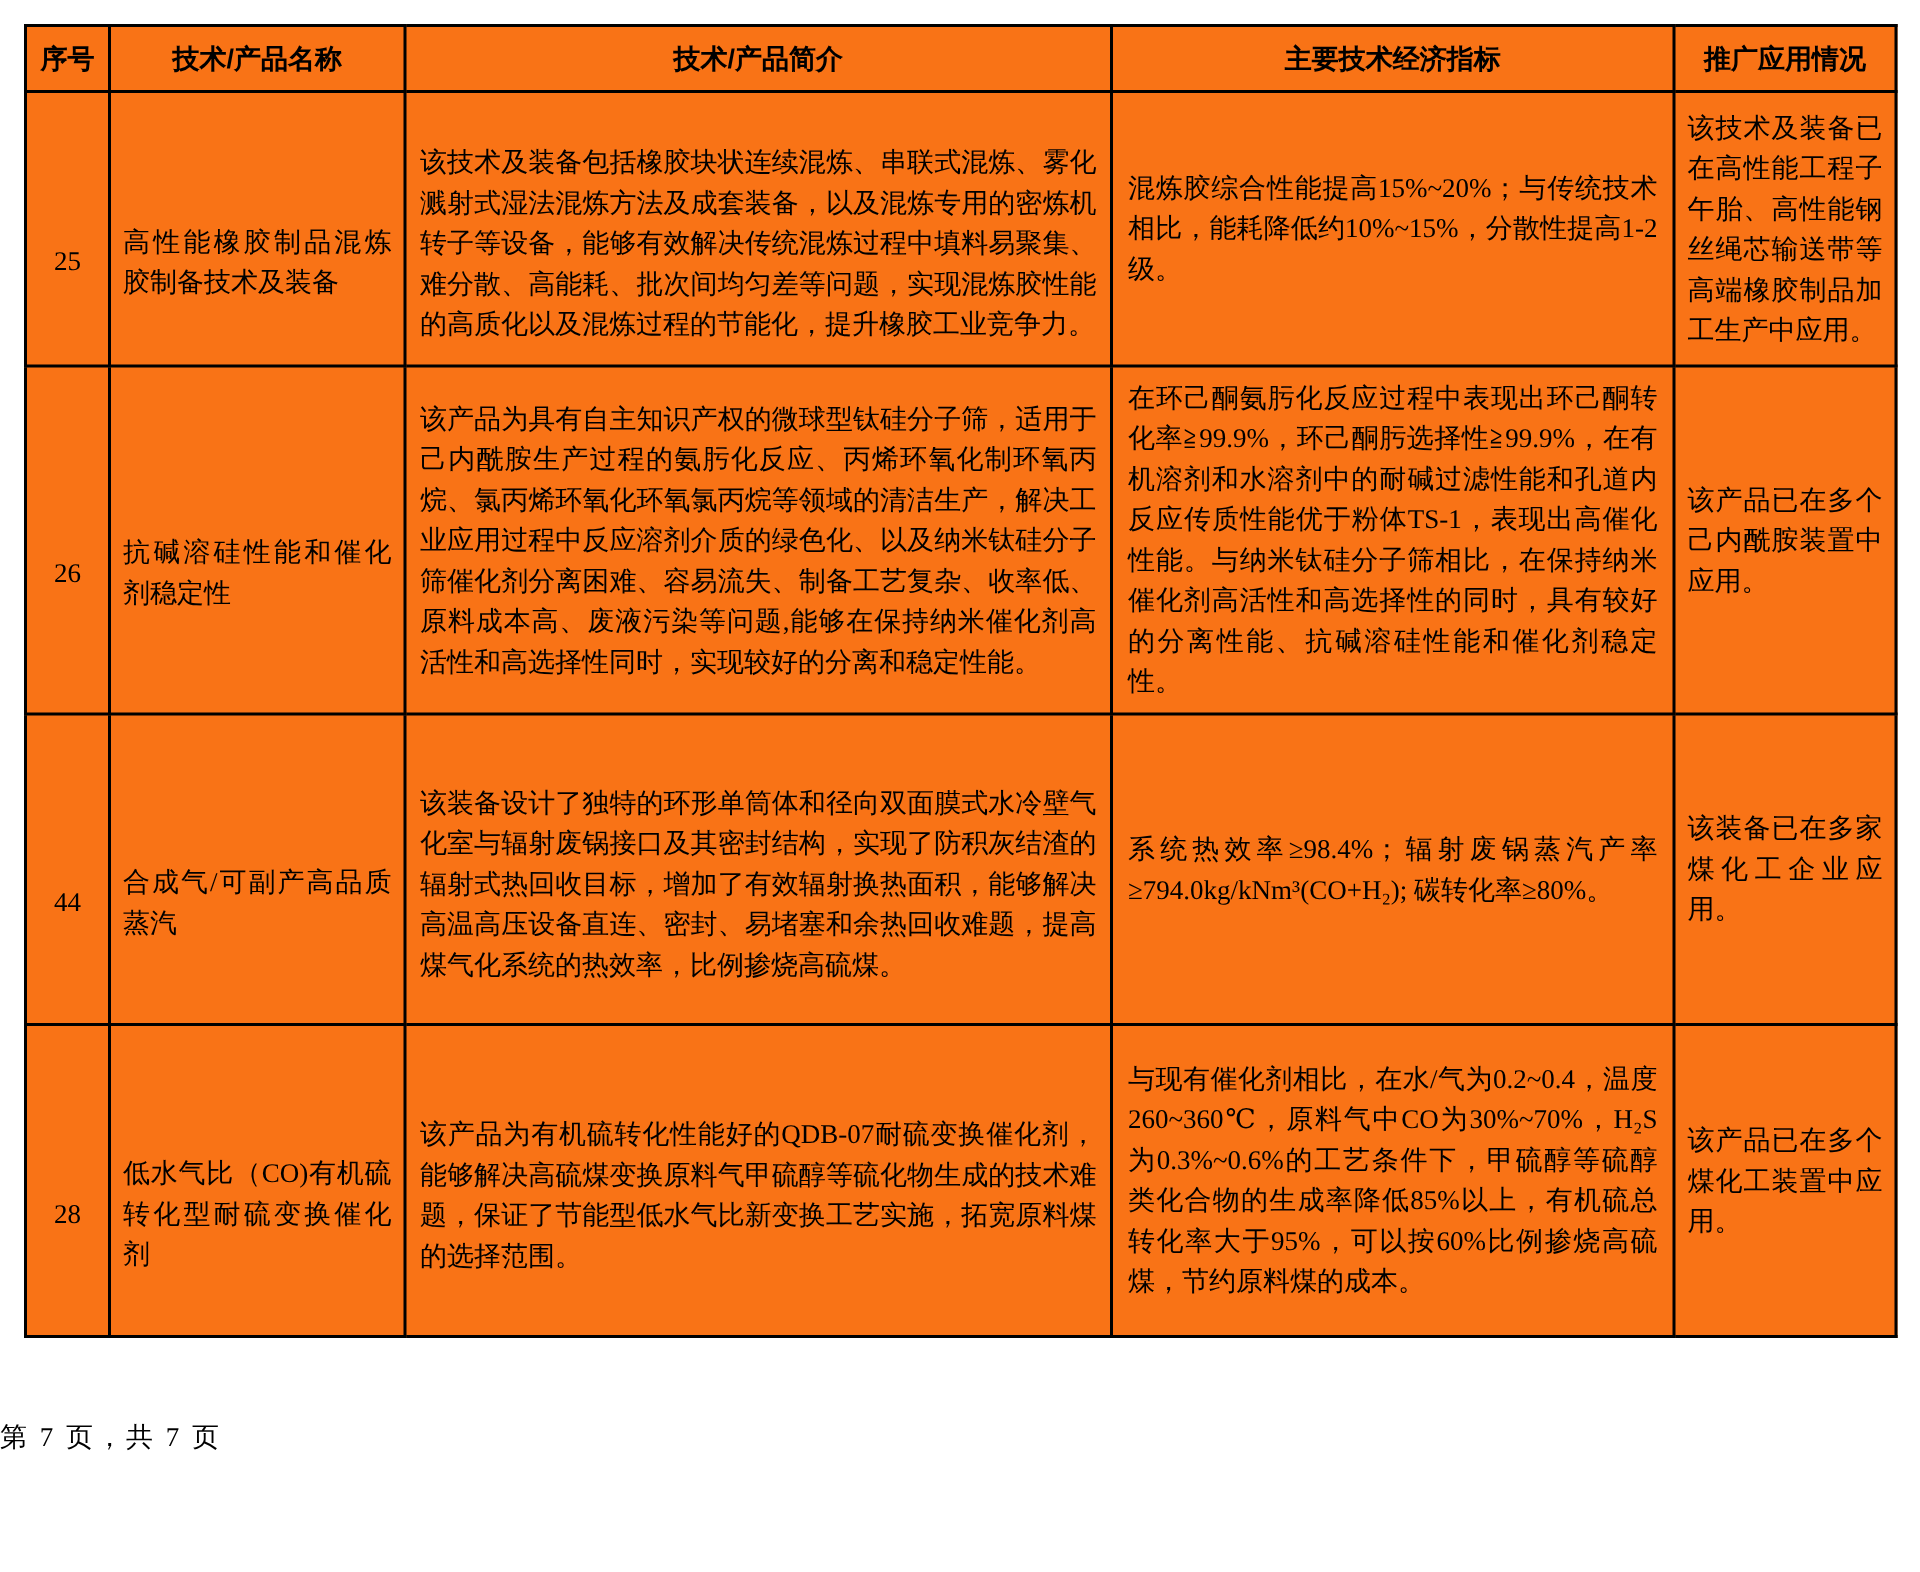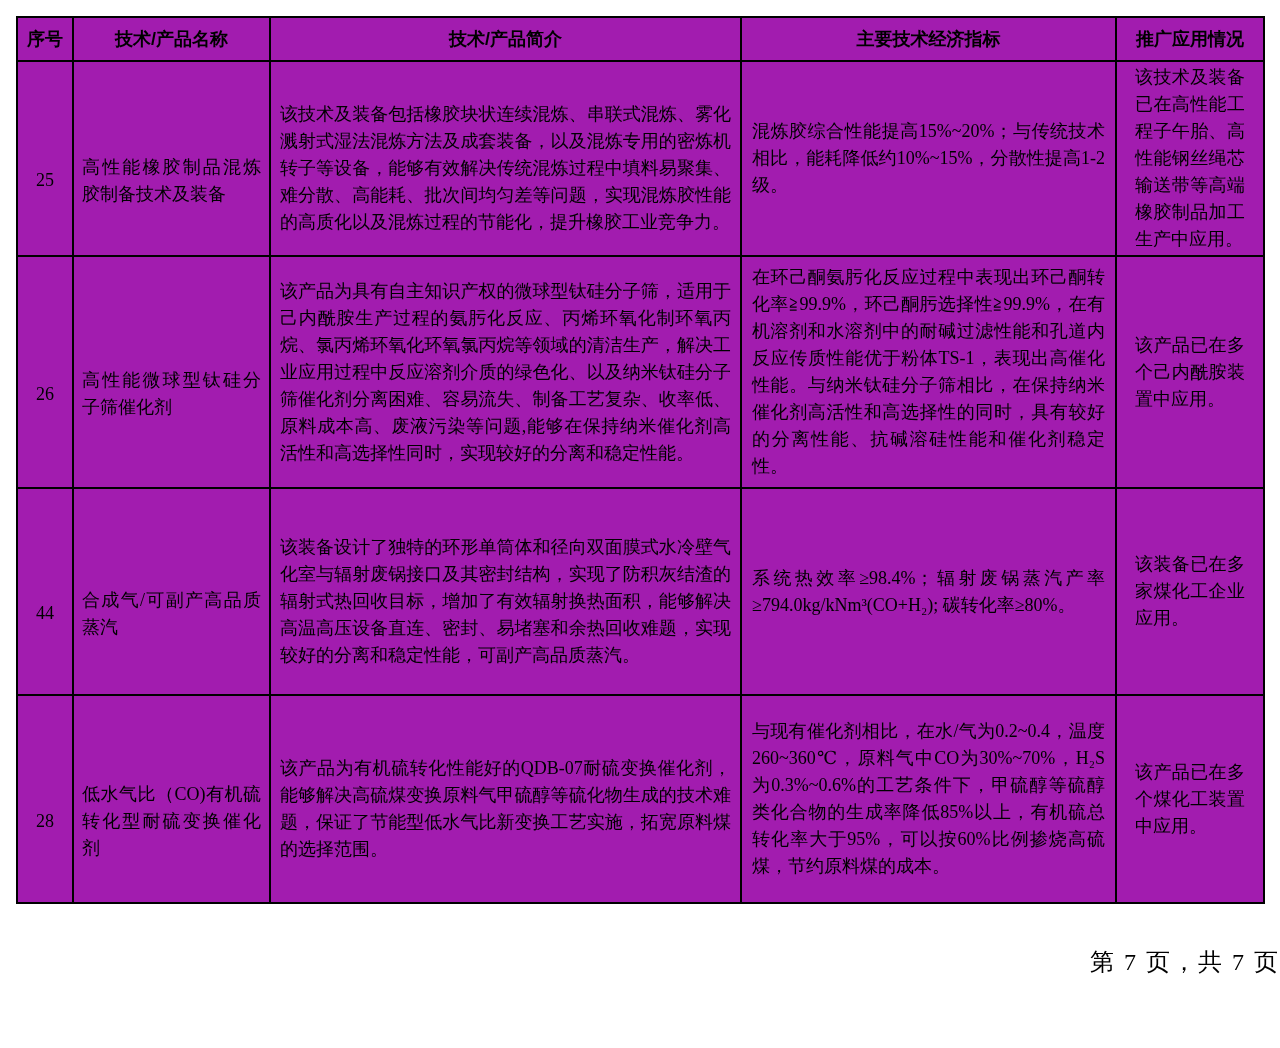--- a/index.html
+++ b/index.html
@@ -4,21 +4,21 @@
 <style>
   html,body{margin:0;padding:0;}
   body{
     width:1280px;height:1048px;position:relative;
     background:#ffffff;color:#000;
     font-family:"Liberation Serif","DejaVu Serif",serif;
   }
   table.doc-table{
     position:absolute;left:16px;top:16px;
     width:1247px;table-layout:fixed;
-    border-collapse:collapse;background:#a21caf;
+    border-collapse:collapse;background:#f97316;
   }
   .doc-table th,.doc-table td{
     border:2px solid #000;
     overflow:hidden;
   }
   .doc-table th{
     font-family:"Liberation Sans","DejaVu Sans",sans-serif;
     font-weight:bold;font-size:18px;
     text-align:center;vertical-align:middle;
     padding:2px 4px;
@@ -29,27 +29,27 @@
   }
   tr.hdr{height:44px;}
   tr.r25{height:183px;}
   tr.r26{height:232px;}
   tr.r27{height:207px;}
   tr.r28{height:208px;}
   td.cell-no{text-align:center;padding:0 2px;}
   td.cell-name{ text-align:justify;padding:19px 8px;}
   td.cell-intro{text-align:justify;padding:2px 9px;}
   td.cell-ind{  text-align:justify;padding:2px 10px;}
-  td.cell-app{  text-align:justify;padding:2px 18px;border-radius:27px;}
+  td.cell-app{  text-align:justify;padding:2px 8px;border-radius:27px;}
   
   .shift-lg{transform:translateY(22px);}
   .shift-sm{transform:translateY(10px);}
   .page-footer{
     position:absolute;left:0;top:946px;width:100%;
-    text-align:right;font-size:24px;letter-spacing:2px;
+    text-align:left;font-size:18px;letter-spacing:2px;
   }
 </style>
 </head>
 <body>
 
 <table class="doc-table">
   <colgroup>
     <col style="width:56px">
     <col style="width:197px">
     <col style="width:471px">
@@ -81,42 +81,42 @@
     <td class="cell-app">
           <div>该技术及装备已在高性能工程子午胎、高性能钢丝绳芯输送带等高端橡胶制品加工生产中应用。</div>
         </td>
   </tr>
 
   <tr class="r26">
     <td class="cell-no">
           <div class="shift-lg">26</div>
         </td>
     <td class="cell-name">
-          <div class="shift-lg">高性能微球型钛硅分子筛催化剂</div>
+          <div class="shift-lg">抗碱溶硅性能和催化剂稳定性</div>
         </td>
     <td class="cell-intro">
           <div>该产品为具有自主知识产权的微球型钛硅分子筛，适用于己内酰胺生产过程的氨肟化反应、丙烯环氧化制环氧丙烷、氯丙烯环氧化环氧氯丙烷等领域的清洁生产，解决工业应用过程中反应溶剂介质的绿色化、以及纳米钛硅分子筛催化剂分离困难、容易流失、制备工艺复杂、收率低、原料成本高、废液污染等问题,能够在保持纳米催化剂高活性和高选择性同时，实现较好的分离和稳定性能。</div>
         </td>
     <td class="cell-ind">
           <div>在环己酮氨肟化反应过程中表现出环己酮转化率≧99.9%，环己酮肟选择性≧99.9%，在有机溶剂和水溶剂中的耐碱过滤性能和孔道内反应传质性能优于粉体TS-1，表现出高催化性能。与纳米钛硅分子筛相比，在保持纳米催化剂高活性和高选择性的同时，具有较好的分离性能、抗碱溶硅性能和催化剂稳定性。</div>
         </td>
     <td class="cell-app">
           <div>该产品已在多个己内酰胺装置中应用。</div>
         </td>
   </tr>
 
   <tr class="r27">
     <td class="cell-no">
           <div class="shift-lg">44</div>
         </td>
     <td class="cell-name">
           <div class="shift-lg">合成气/可副产高品质蒸汽</div>
         </td>
     <td class="cell-intro">
-          <div class="shift-sm">该装备设计了独特的环形单筒体和径向双面膜式水冷壁气化室与辐射废锅接口及其密封结构，实现了防积灰结渣的辐射式热回收目标，增加了有效辐射换热面积，能够解决高温高压设备直连、密封、易堵塞和余热回收难题，实现较好的分离和稳定性能，可副产高品质蒸汽。</div>
+          <div class="shift-sm">该装备设计了独特的环形单筒体和径向双面膜式水冷壁气化室与辐射废锅接口及其密封结构，实现了防积灰结渣的辐射式热回收目标，增加了有效辐射换热面积，能够解决高温高压设备直连、密封、易堵塞和余热回收难题，提高煤气化系统的热效率，比例掺烧高硫煤。</div>
         </td>
     <td class="cell-ind">
           <div>系统热效率≥98.4%；辐射废锅蒸汽产率≥794.0kg/kNm³(CO+H₂); 碳转化率≥80%。</div>
         </td>
     <td class="cell-app">
           <div>该装备已在多家煤化工企业应用。</div>
         </td>
   </tr>
 
   <tr class="r28">

